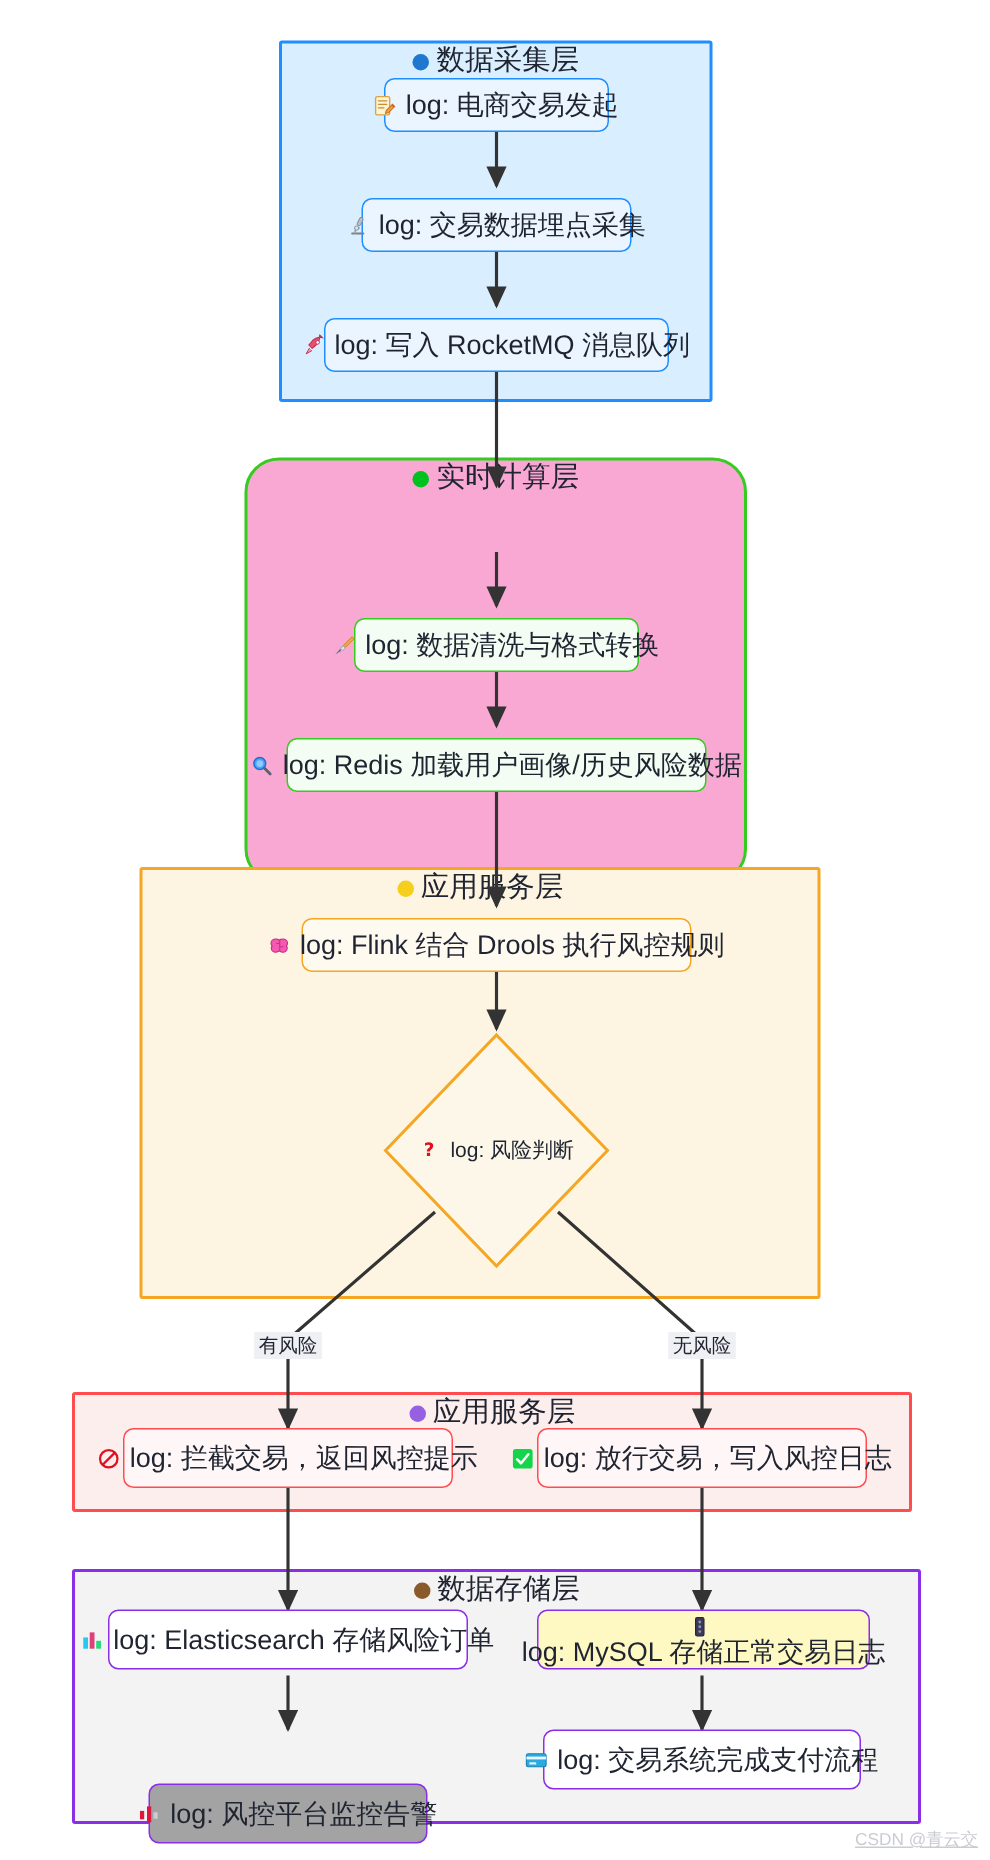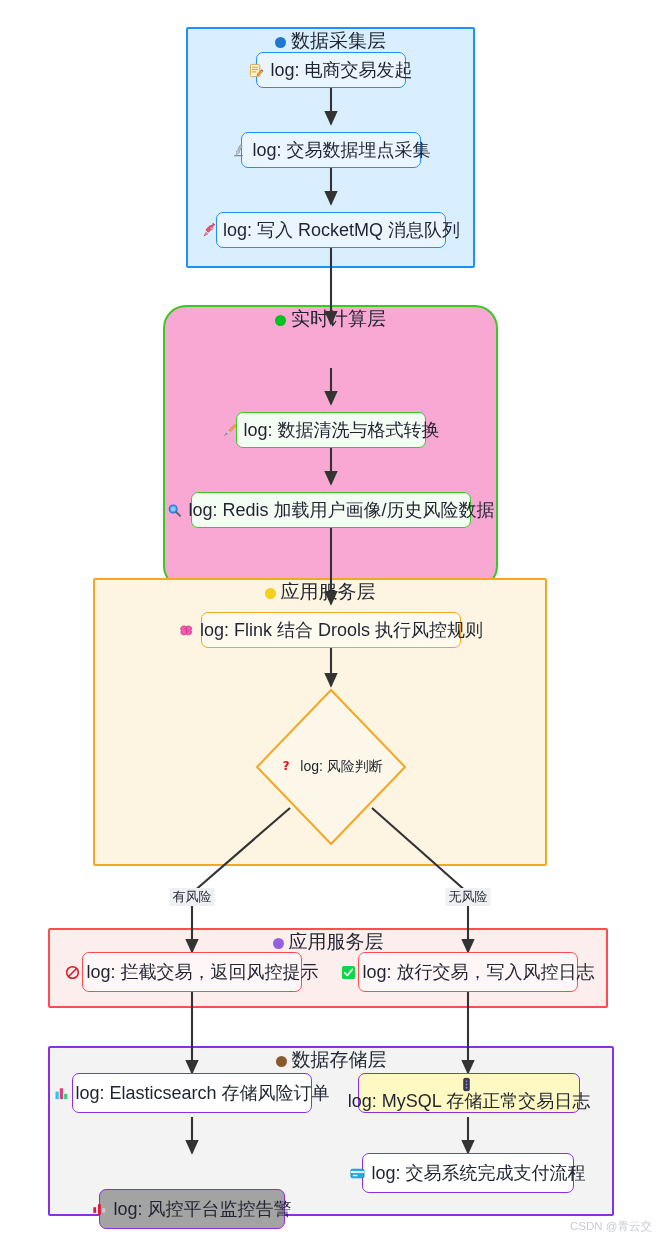--- a/index.html
+++ b/index.html
@@ -92,20 +92,21 @@
     transform:translateX(-50%);
   }
   
   .watermark{
     position:absolute;
     right:8px;
     bottom:6px;
     font-size:11.5px;
     color:#c9ccd1;
     white-space:nowrap;
+    text-decoration:underline;
   }
   
   .em{display:inline-block;width:15px;height:15px;position:relative;vertical-align:-3px;margin-right:6px;}
   .em svg{display:block;}
 </style>
 </head>
 <body>
 
 <div id="canvas">
 

